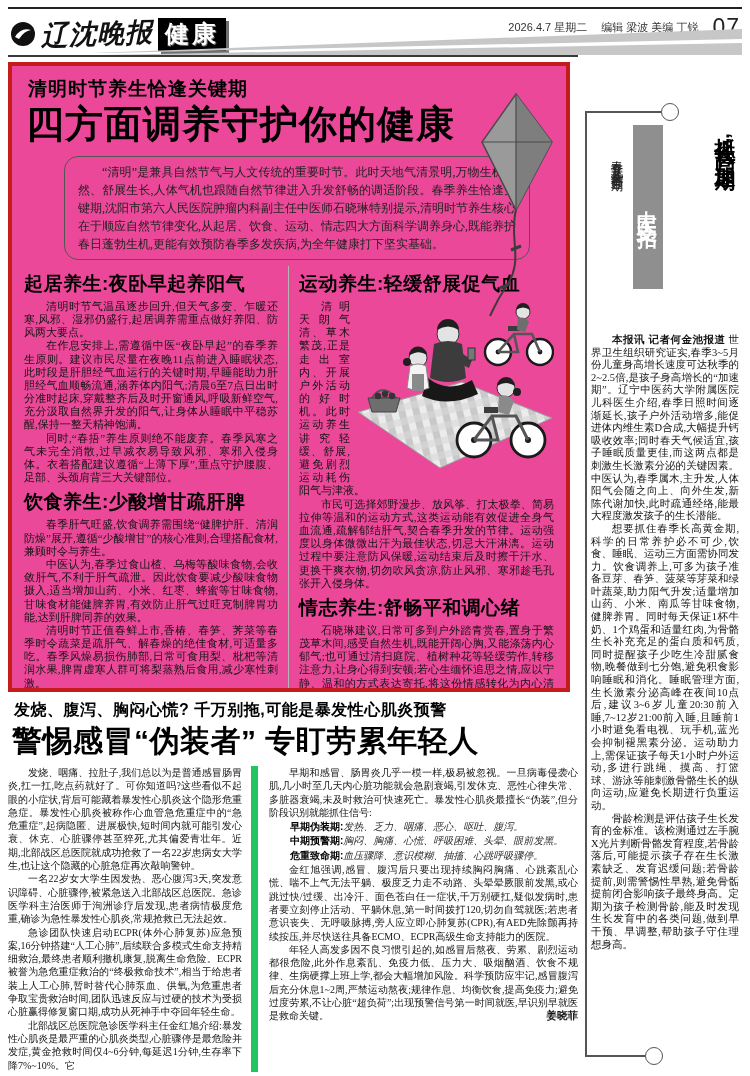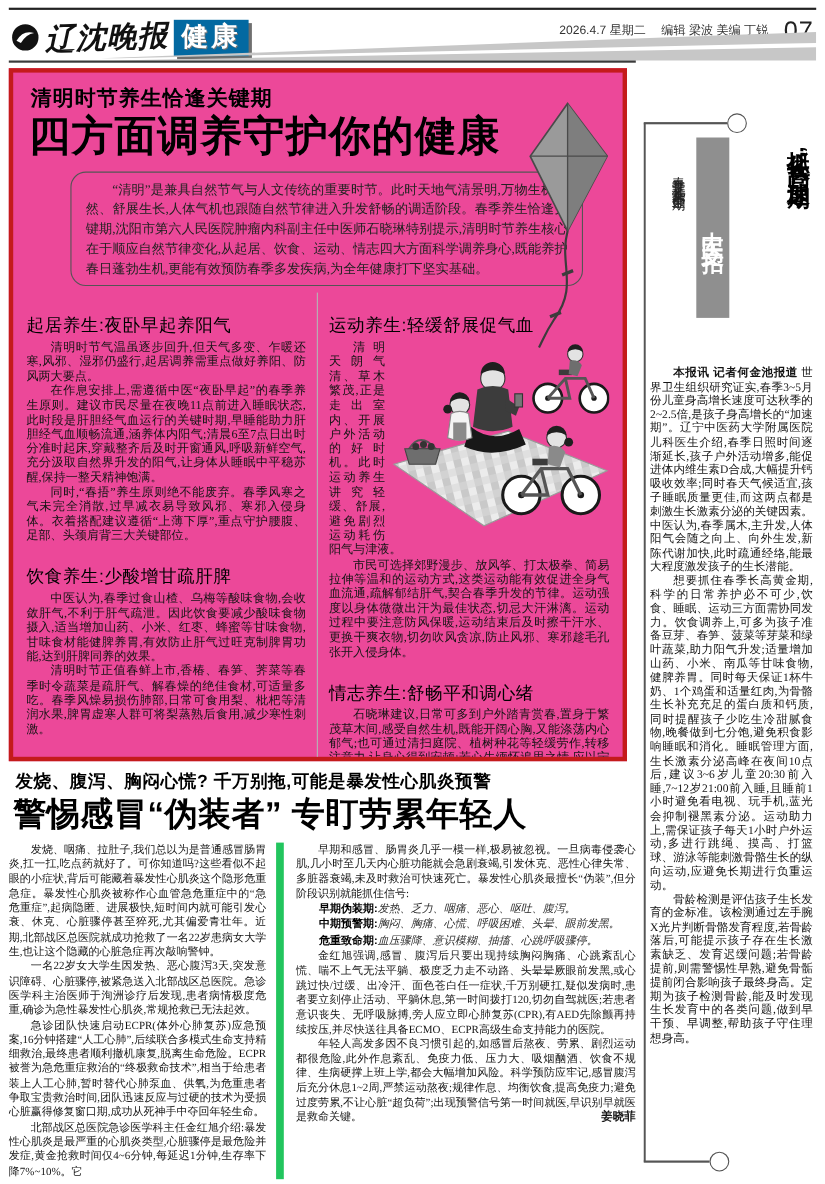--- a/index.html
+++ b/index.html
@@ -6,21 +6,21 @@
   body{width:750px;height:1076px;background:#fff;position:relative;overflow:hidden;
        font-family:"Liberation Serif",serif;color:#1a1a1a;}
   .page{position:absolute;inset:0;}
 
   
   .top-rule{position:absolute;left:8px;top:7px;width:734px;height:2px;background:#222;}
   .masthead{position:absolute;left:10px;top:16px;display:flex;align-items:center;gap:5px;}
   .emblem{width:26px;height:26px;flex:0 0 auto;}
   .masthead-script{font-family:"Liberation Serif",serif;font-style:italic;font-weight:bold;
       font-size:27px;letter-spacing:1px;transform:rotate(-2deg);color:#111;}
-  .section-badge{display:inline-block;background:#0369a1;color:#fff;font-family:"Liberation Sans",sans-serif;
+  .section-badge{display:inline-block;background:#000000;color:#fff;font-family:"Liberation Sans",sans-serif;
       font-weight:bold;font-size:24px;line-height:1;padding:4px 7px 5px;letter-spacing:3px;
       box-shadow:3px 3px 0 #6f6f6f;text-shadow:1px 1px 0 #777;}
   .header-right{position:absolute;right:10px;top:14px;display:flex;align-items:center;gap:14px;
       font-family:"Liberation Sans",sans-serif;font-size:11px;color:#333;}
   .page-no{font-size:23px;color:#222;letter-spacing:1px;}
   .gray-wedge{position:absolute;left:92px;top:28px;}
   .header-underline{position:absolute;left:8px;top:55px;width:570px;height:2px;background:#3a3a3a;}
 
   
   .main-article{position:absolute;left:8px;top:62px;width:562px;height:630px;box-sizing:border-box;
@@ -29,22 +29,22 @@
       margin:4px 0 2px 4px;letter-spacing:1px;}
   .big-title{font-family:"Liberation Sans",sans-serif;font-weight:bold;font-size:38px;color:#000;
       margin-left:2px;letter-spacing:1px;line-height:1.1;}
   .kite{position:absolute;left:452px;top:24px;z-index:5;pointer-events:none;}
   .intro-box{margin:10px 24px 6px 40px;border:1.5px solid #555;border-radius:14px;
       padding:6px 13px;font-size:12px;line-height:1.5;text-align:justify;color:#222;}
   .intro-box p{margin:0;text-indent:2em;}
   .cols{display:flex;margin-top:6px;}
   .col-l{width:50%;box-sizing:border-box;padding-right:10px;border-right:1px solid #b5b5b5;}
   .col-r{width:50%;box-sizing:border-box;padding-left:10px;}
-  .sec-h{font-family:"Liberation Sans",sans-serif;font-weight:normal;font-size:16px;color:#000;
-      margin:20px 0 3px;letter-spacing:0.5px;}
+  .sec-h{font-family:"Liberation Sans",sans-serif;font-weight:bold;font-size:19px;color:#000;
+      margin:5px 0 3px;letter-spacing:0.5px;}
   .main-article p.body{font-size:11px;line-height:1.2;text-align:justify;text-indent:2em;margin:0;color:#141414;}
   .illus{float:right;width:198px;height:172px;margin:0 0 2px 6px;}
 
   
   .sidebar{position:absolute;left:585px;top:95px;width:158px;height:978px;overflow:hidden;}
   .sb-top-line{position:absolute;left:0;top:16px;width:76px;height:1.5px;background:#555;}
   .sb-top-circle{position:absolute;left:76px;top:8px;width:16px;height:16px;border:1.6px solid #555;
       border-radius:50%;background:#fff;}
   .sb-left-rule{position:absolute;left:0;top:17px;height:944px;width:1.5px;background:#555;}
   .sb-bottom-line{position:absolute;left:0;top:960px;width:60px;height:1.5px;background:#555;}
@@ -132,20 +132,21 @@
 
     <div class="cols">
 
       <div class="col-l">
         <div class="sec-h">起居养生:夜卧早起养阳气</div>
         <p class="body">清明时节气温虽逐步回升,但天气多变、乍暖还寒,风邪、湿邪仍盛行,起居调养需重点做好养阳、防风两大要点。</p>
         <p class="body">在作息安排上,需遵循中医“夜卧早起”的春季养生原则。建议市民尽量在夜晚11点前进入睡眠状态,此时段是肝胆经气血运行的关键时期,早睡能助力肝胆经气血顺畅流通,涵养体内阳气;清晨6至7点日出时分准时起床,穿戴整齐后及时开窗通风,呼吸新鲜空气,充分汲取自然界升发的阳气,让身体从睡眠中平稳苏醒,保持一整天精神饱满。</p>
         <p class="body">同时,“春捂”养生原则绝不能废弃。春季风寒之气未完全消散,过早减衣易导致风邪、寒邪入侵身体。衣着搭配建议遵循“上薄下厚”,重点守护腰腹、足部、头颈肩背三大关键部位。</p>
 
         <div class="sec-h">饮食养生:少酸增甘疏肝脾</div>
+        <p class="body">春季肝气旺盛,饮食调养需围绕“健脾护肝、清润防燥”展开,遵循“少酸增甘”的核心准则,合理搭配食材,兼顾时令与养生。</p>
         <p class="body">中医认为,春季过食山楂、乌梅等酸味食物,会收敛肝气,不利于肝气疏泄。因此饮食要减少酸味食物摄入,适当增加山药、小米、红枣、蜂蜜等甘味食物,甘味食材能健脾养胃,有效防止肝气过旺克制脾胃功能,达到肝脾同养的效果。</p>
         <p class="body">清明时节正值春鲜上市,香椿、春笋、荠菜等春季时令蔬菜是疏肝气、解春燥的绝佳食材,可适量多吃。春季风燥易损伤肺部,日常可食用梨、枇杷等清润水果,脾胃虚寒人群可将梨蒸熟后食用,减少寒性刺激。</p>
       </div>
 
       <div class="col-r">
         <div class="sec-h">运动养生:轻缓舒展促气血</div>
 
         <div class="illus">
           <svg width="198" height="172" viewBox="0 0 198 172">
 

